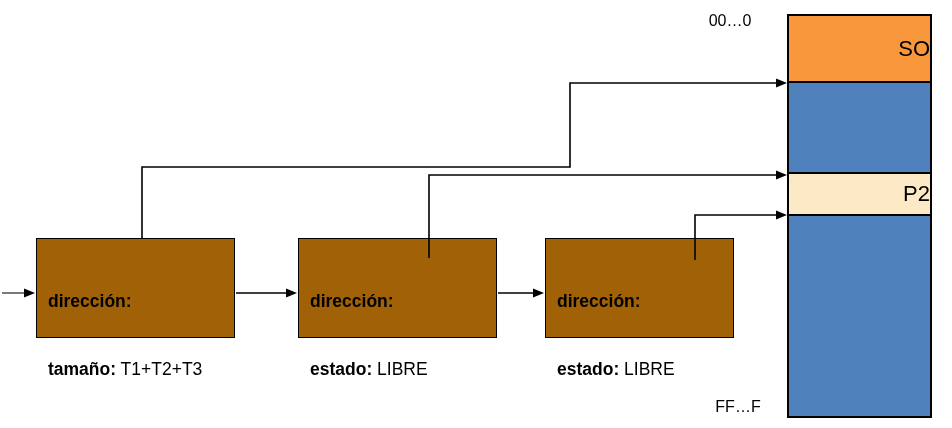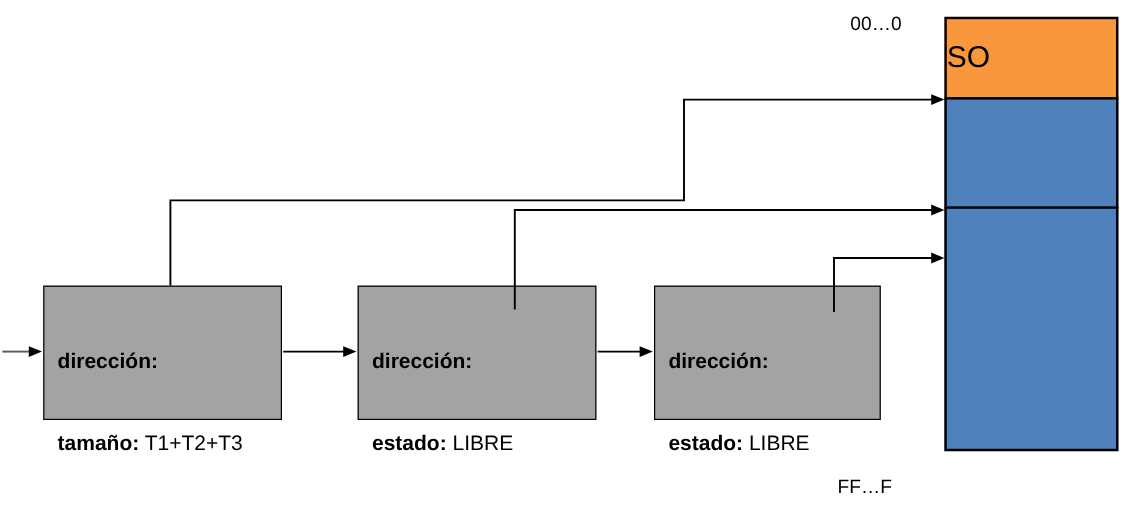--- a/index.html
+++ b/index.html
@@ -11,39 +11,39 @@
     color:#000;
     overflow:hidden;
   }
   
   #memcol{
     position:absolute;left:787px;top:14px;width:145px;height:404px;
   }
   .seg{
     box-sizing:border-box;
     border:2px solid #000;
-    display:flex;align-items:center;justify-content:flex-start;
-    font-size:25px;
+    display:flex;align-items:center;justify-content:flex-end;
+    font-size:22px;
   }
   .seg + .seg{margin-top:-2px;}
   .seg-so{height:69px;background:#F9973D;}
   .seg-free1{height:93px;background:#4F81BD;}
   .seg-p2{height:44px;background:#FCE9C5;}
   .seg-free2{height:204px;background:#4F81BD;}
   
   .addr{
     position:absolute;font-size:16px;line-height:26px;white-space:nowrap;
   }
   #addr-top{left:694px;top:8px;width:72px;text-align:center;}
-  #addr-bottom{left:698px;top:394px;width:80px;text-align:left;}
+  #addr-bottom{left:698px;top:394px;width:80px;text-align:center;}
   
   .node{
-    position:absolute;top:238px;height:112px;
+    position:absolute;top:238px;height:100px;
     box-sizing:border-box;
-    background:#a3a3a3;
+    background:#a16207;
     border:1.5px solid #000;
     padding:6px 4px 0 11px;
     font-size:17.5px;line-height:22.5px;
     white-space:pre-wrap;
   }
   #node1{left:36px;width:199px;}
   #node2{left:298px;width:199px;}
   #node3{left:545px;width:189px;}
   .node b{font-weight:bold;}
   
@@ -59,20 +59,23 @@
 
   <div id="addr-top" class="addr">00…0</div>
   <div id="addr-bottom" class="addr">FF…F</div>
 
   <div id="memcol">
     <div class="seg seg-so">
       <span>SO</span>
     </div>
     <div class="seg seg-free1">
       <span></span>
+    </div>
+    <div class="seg seg-p2">
+      <span>P2</span>
     </div>
     <div class="seg seg-free2">
       <span></span>
     </div>
   </div>
 
   <div id="node1" class="node">
     <div><b>dirección:</b><span></span></div>
     <div><b>tamaño:</b><span> T1+T2+T3</span></div>
     <div><b>estado:</b><span> LIBRE</span></div>

